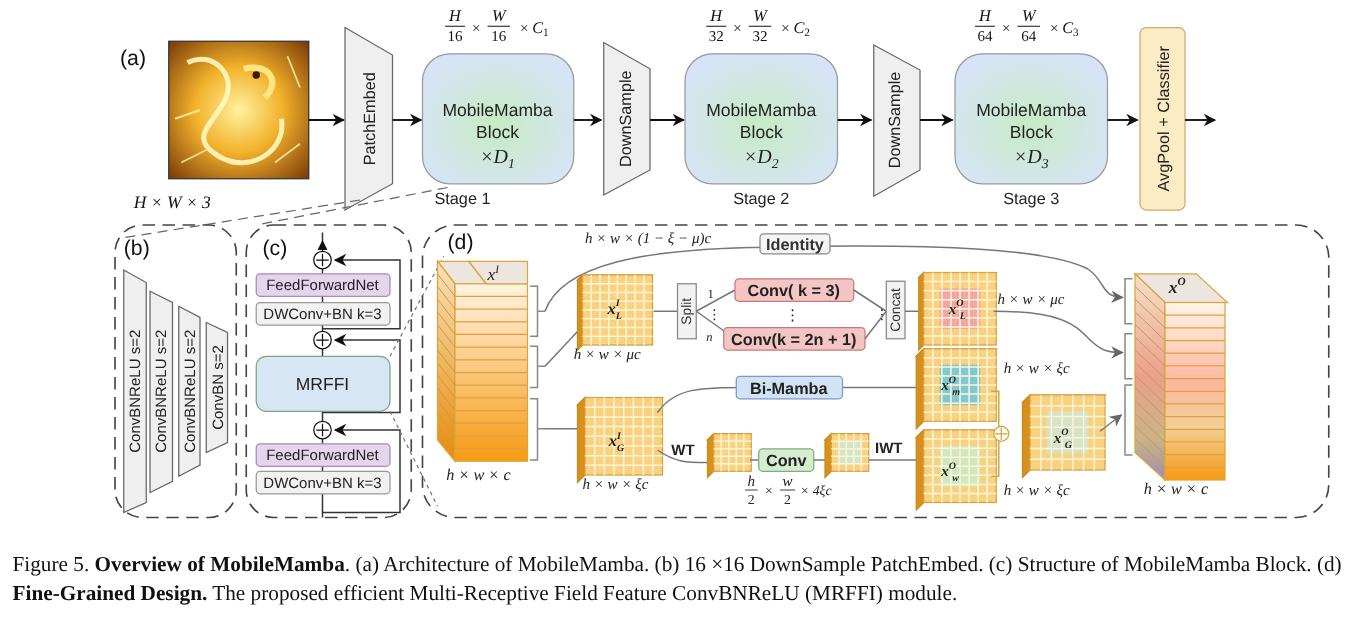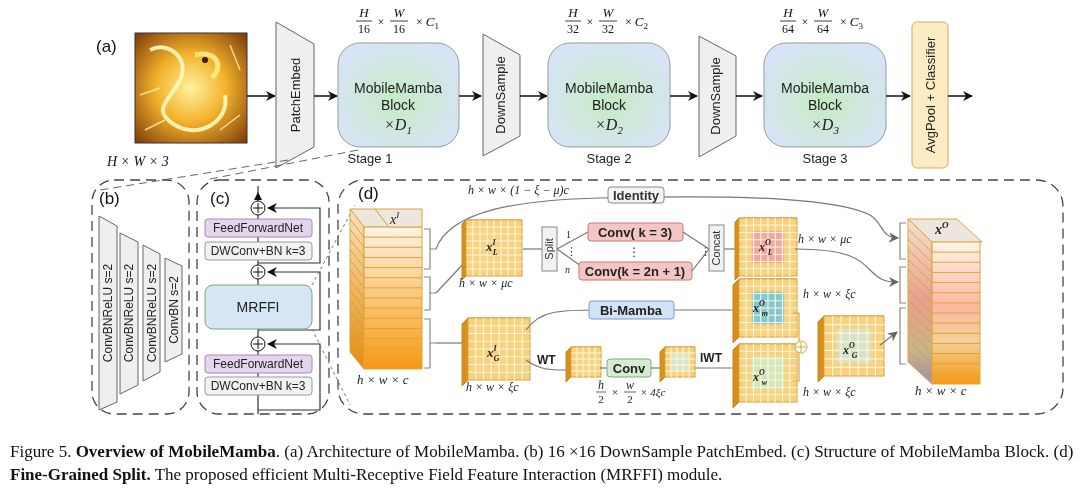--- a/index.html
+++ b/index.html
@@ -535,14 +535,14 @@
         <line x1="932" y1="373.8571428571429" x2="980" y2="373.8571428571429" stroke="#e0a040" stroke-width="1"></line>
         <line x1="908" y1="350.8571428571429" x2="932" y2="373.8571428571429" stroke="#d89830" stroke-width="0.8"></line>
       </g>
     <text x="935" y="234" font-size="14" font-style="italic" class="serif" font-weight="bold" fill="#222"><tspan>x</tspan><tspan font-size="9" dy="-6">O</tspan></text>
   </g>
   <text x="915" y="395" font-size="13" font-style="italic" class="serif" fill="#222">h × w × c</text>
 </svg>
 
 <div class="caption">
   <span>Figure 5.</span>
-  <b>Overview of MobileMamba</b><span>. (a) Architecture of MobileMamba. (b) 16 ×16 DownSample PatchEmbed. (c) Structure of MobileMamba Block. (d) </span><b>Fine-Grained Split.</b><span> The proposed efficient Multi-Receptive Field Feature Interaction (MRFFI) module.</span>
+  <b>Overview of MobileMamba</b><span>. (a) Architecture of MobileMamba. (b) 16 ×16 DownSample PatchEmbed. (c) Structure of MobileMamba Block. (d) </span><b>Fine-Grained Design.</b><span> The proposed efficient Multi-Receptive Field Feature ConvBNReLU (MRFFI) module.</span>
 </div>
 
 </body></html>

